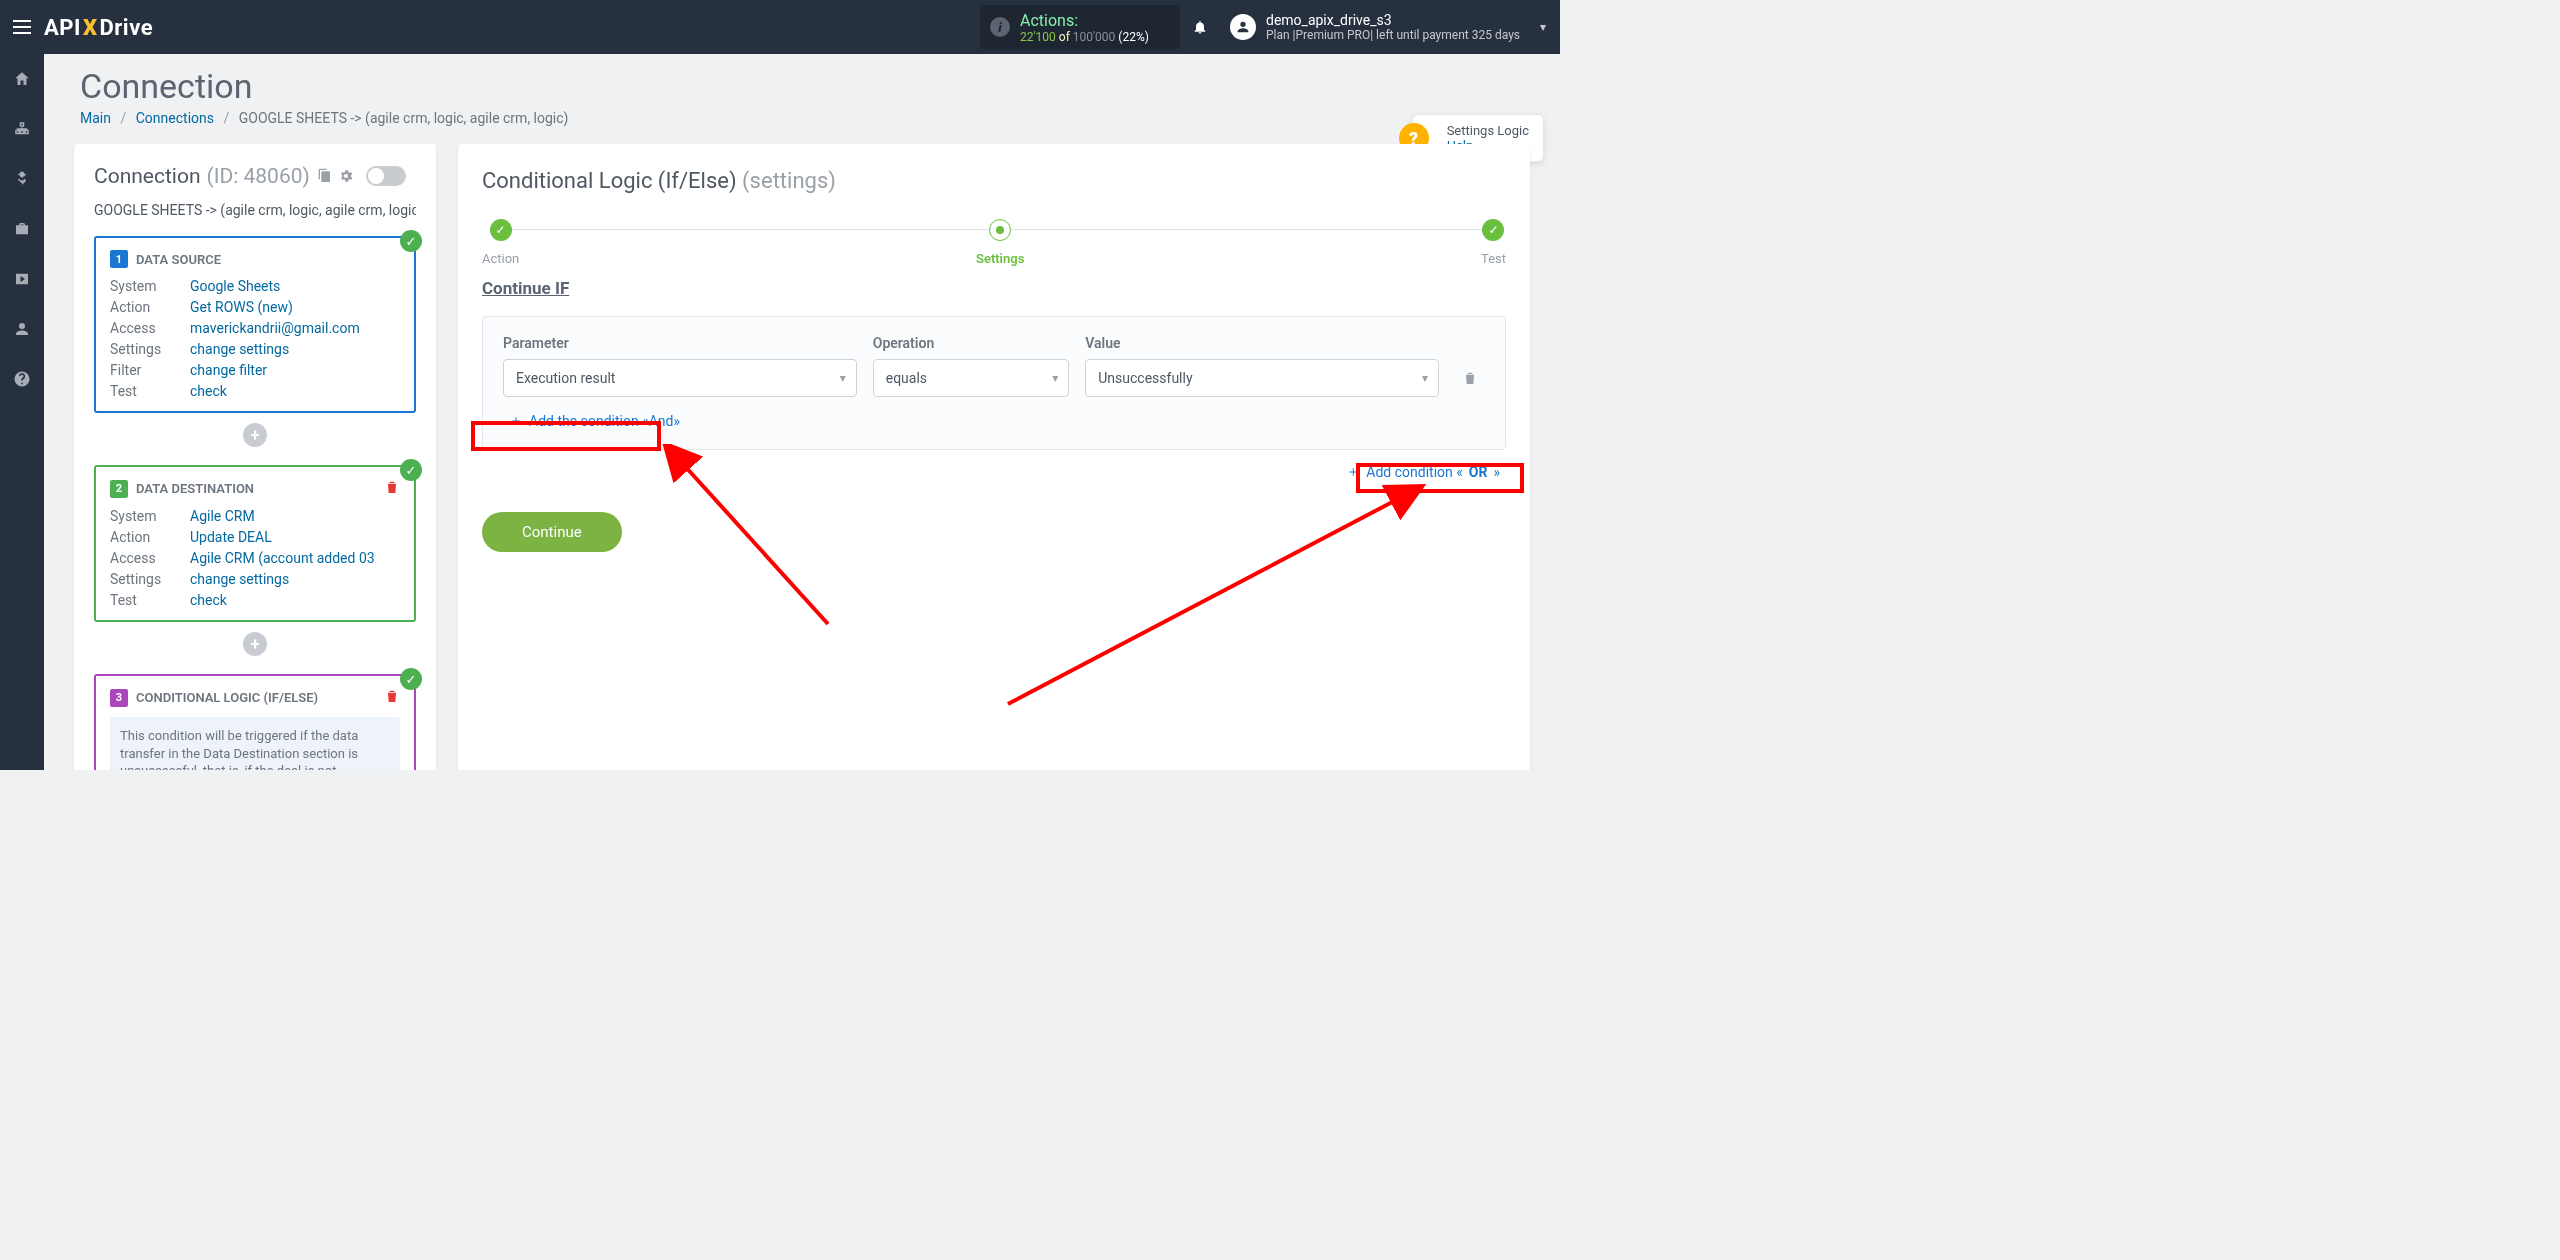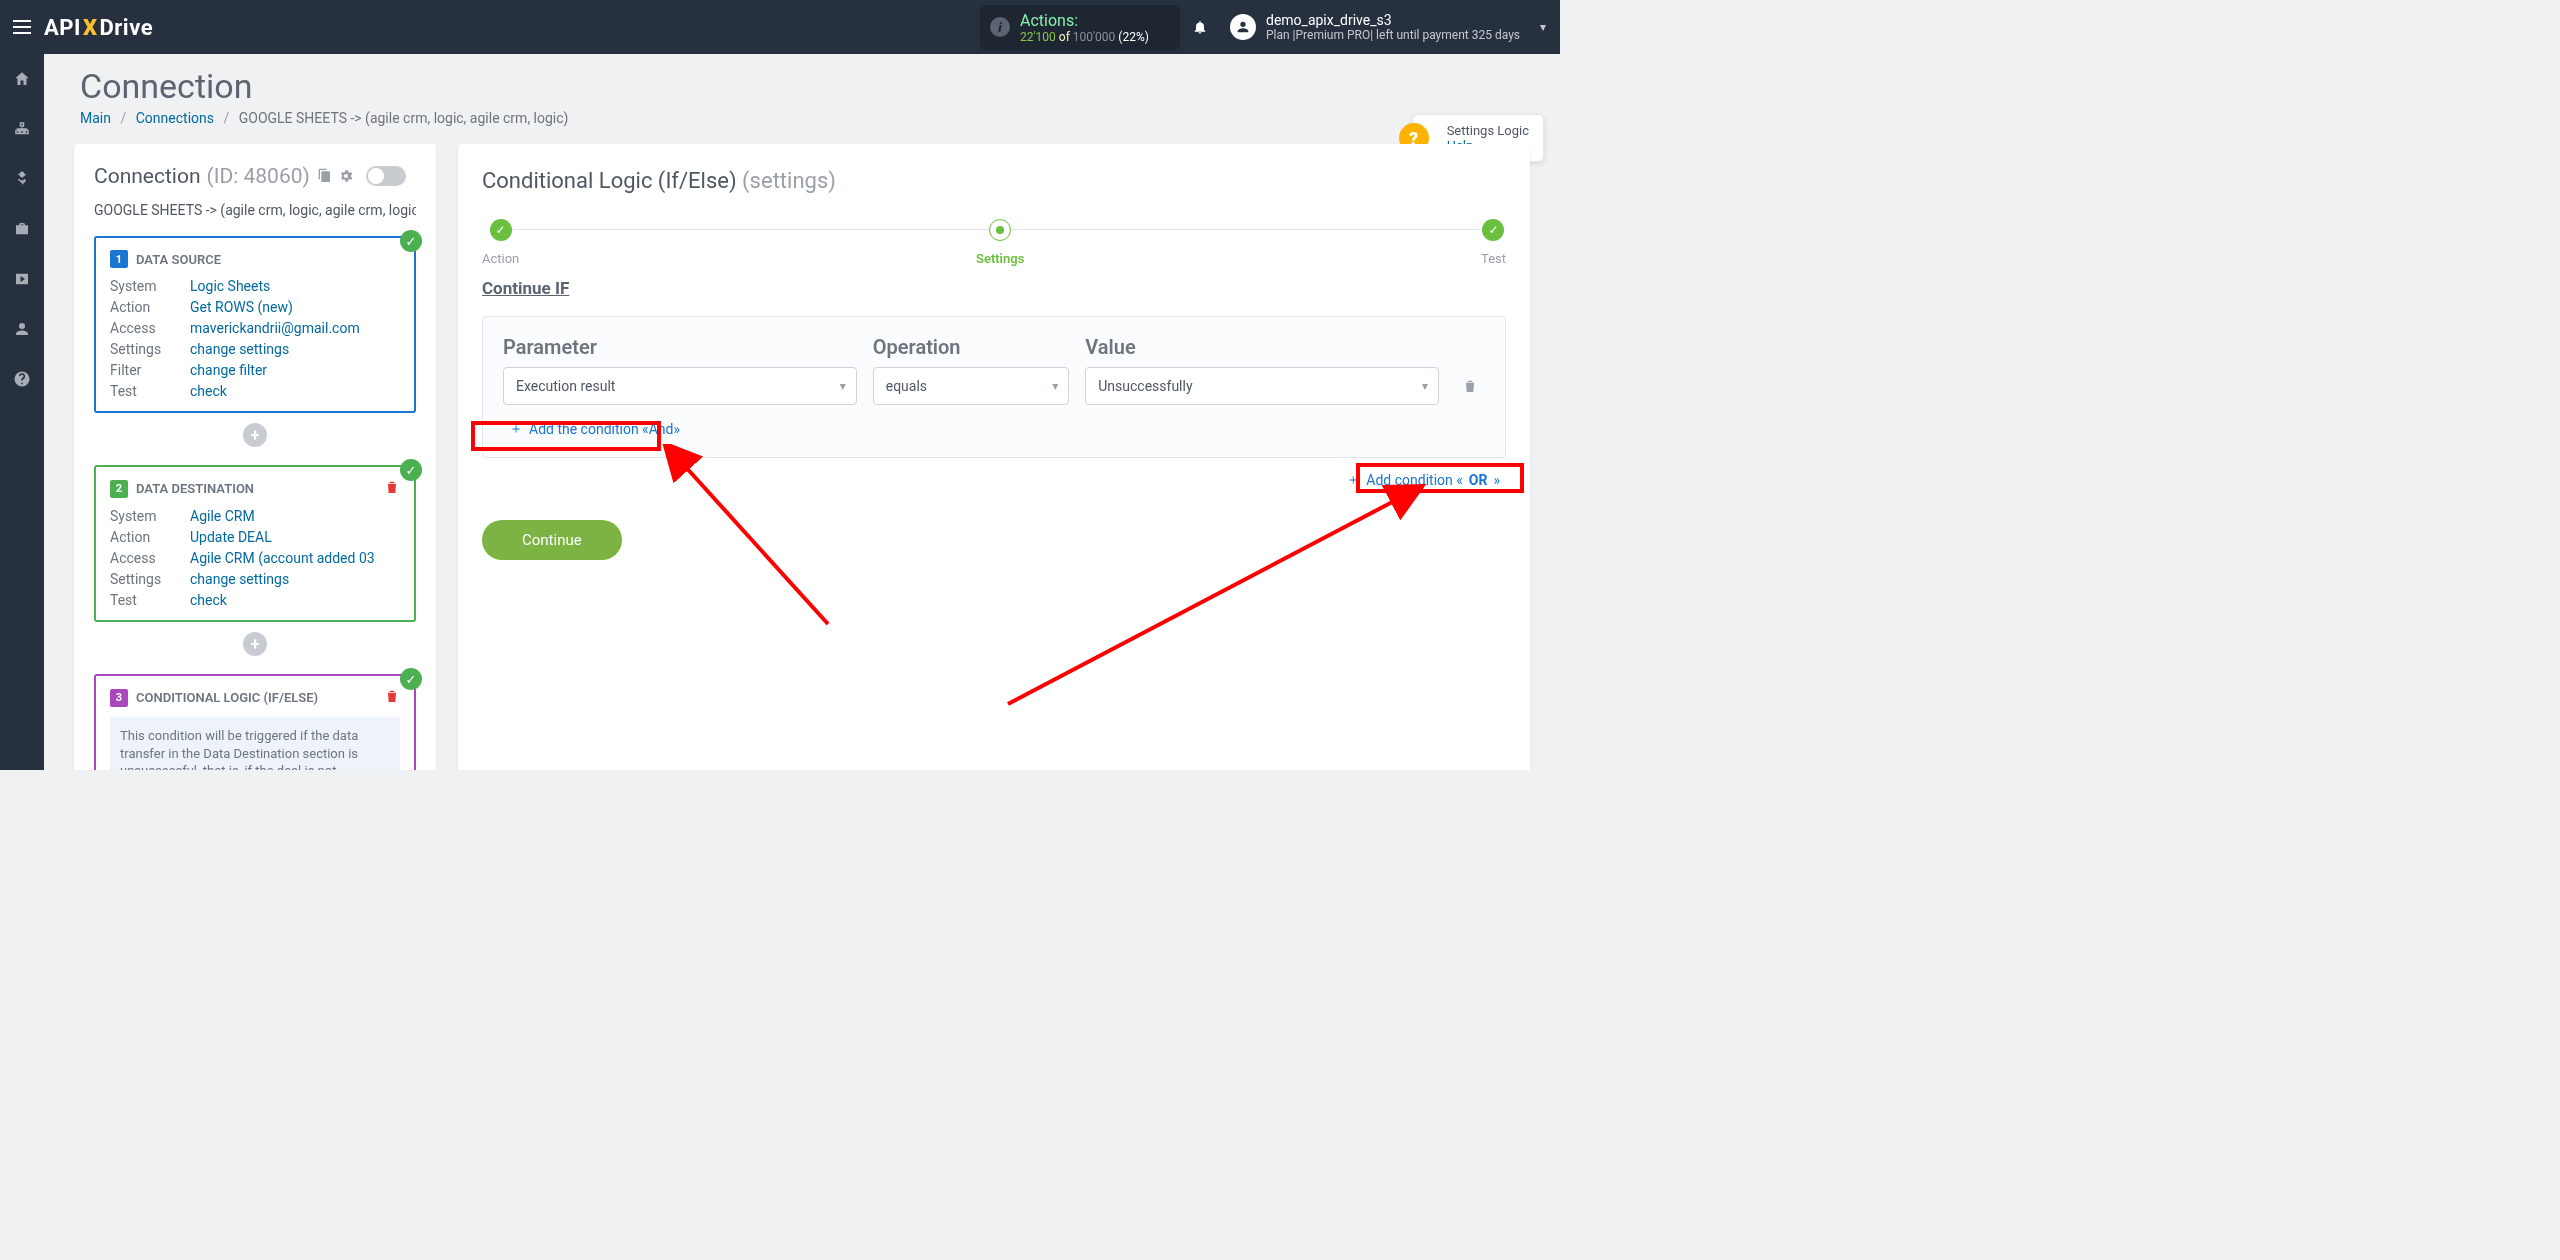--- a/index.html
+++ b/index.html
@@ -68,21 +68,21 @@
 .stepper .done{background:#6bbf3f;color:#fff}
 .stepper .active{border:1px solid #6bbf3f}
 .stepper .active:after{content:"";width:8px;height:8px;background:#6bbf3f;border-radius:50%}
 .stepper .lbl{font-size:13px;color:#9aa0a7}
 .stepper .lbl.act{color:#6bbf3f;font-weight:600}
 .section-h{font-size:17px;font-weight:700;text-decoration:underline;margin-top:12px;color:#5b6470}
 .cond-block{border:1px solid #e3e6ea;background:#fbfcfd;border-radius:4px;margin-top:18px;padding:18px 20px 16px}
 .cond-row{display:flex;gap:16px;align-items:flex-end}
 .col{display:flex;flex-direction:column;gap:8px}
 .col.p{flex:1.8}.col.o{flex:1}.col.v{flex:1.8}
-.col label{font-size:20px;font-weight:600;color:#6d757e}
+.col label{font-size:14px;font-weight:600;color:#6d757e}
 .select{height:38px;border:1px solid #cfd4da;border-radius:4px;background:#fff;display:flex;align-items:center;padding:0 34px 0 12px;position:relative;font-size:14px;color:#4f5862;cursor:pointer}
 .select .chv{position:absolute;right:10px;top:50%;transform:translateY(-50%);color:#9aa0a7;font-size:12px}
 .del-btn{width:30px;height:38px;display:flex;align-items:center;justify-content:center;color:#9aa0a7;cursor:pointer}
 .add-and{display:inline-flex;align-items:center;gap:6px;color:#1976d2;font-size:14px;margin-top:12px;cursor:pointer;padding:3px 6px}
 .add-or{display:inline-flex;align-items:center;gap:6px;color:#1976d2;font-size:14px;cursor:pointer;padding:3px 6px}
 .or-wrap{display:flex;justify-content:flex-end;margin-top:10px}
 .continue-btn{margin-top:28px;background:#7cb342;color:#fff;border:none;border-radius:22px;height:40px;padding:0 40px;font-size:15px;cursor:pointer}
 .help-pop{position:absolute;right:16px;top:60px;background:#fff;border:1px solid #e3e6ea;border-radius:6px;padding:8px 14px 8px 34px;font-size:13px;box-shadow:0 2px 6px rgba(0,0,0,.1)}
 .help-pop .hi{position:absolute;left:-14px;top:50%;transform:translateY(-50%);width:30px;height:30px;border-radius:50%;background:#ffb300;color:#fff;display:flex;align-items:center;justify-content:center;font-weight:900;font-size:18px}
 .help-pop .t{color:#4f5862}
@@ -202,21 +202,21 @@
       <div class="conn-sub">GOOGLE SHEETS -&gt; (agile crm, logic, agile crm, logic)</div>
 
       <div class="step-box blue">
         <div class="step-badge">✓</div>
         <div class="step-title">
             <span class="step-num b1">1</span>
             <span>DATA SOURCE</span>
           </div>
         <div class="kv" id="kv1">
             <div class="k">System</div>
-            <div class="v"><a>Logic Sheets</a></div>
+            <div class="v"><a>Google Sheets</a></div>
             <div class="k">Action</div>
             <div class="v"><a>Get ROWS (new)</a></div>
             <div class="k">Access</div>
             <div class="v"><a>maverickandrii@gmail.com</a></div>
             <div class="k">Settings</div>
             <div class="v"><a>change settings</a></div>
             <div class="k">Filter</div>
             <div class="v"><a>change filter</a></div>
             <div class="k">Test</div>
             <div class="v"><a>check</a></div>

